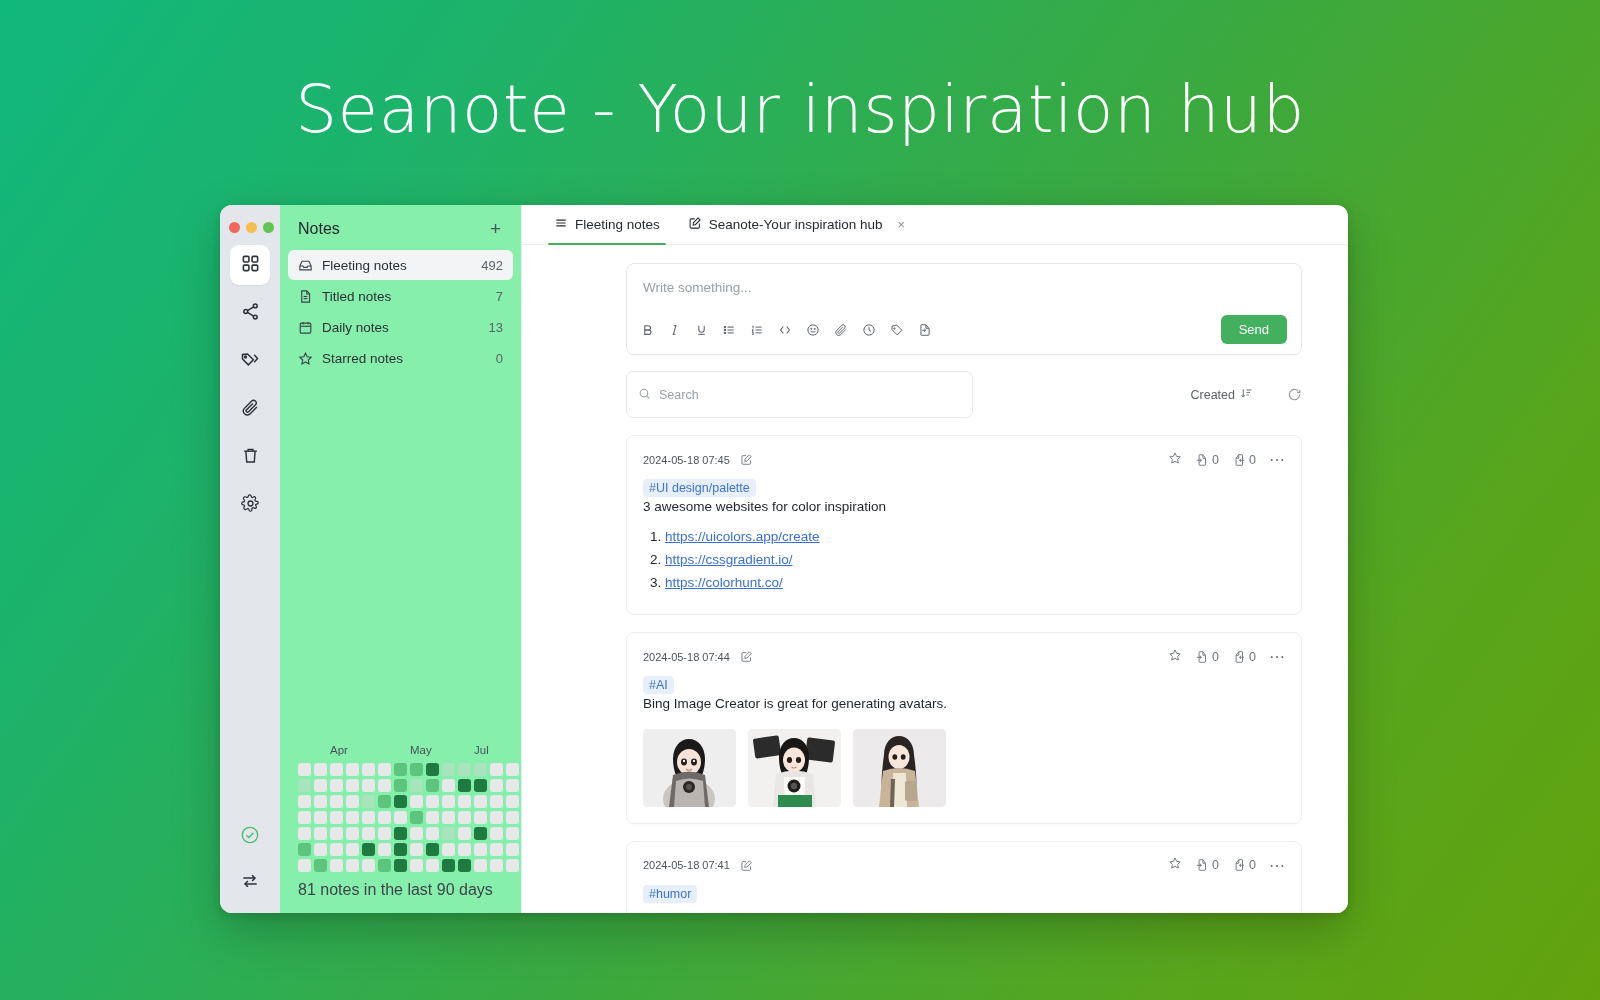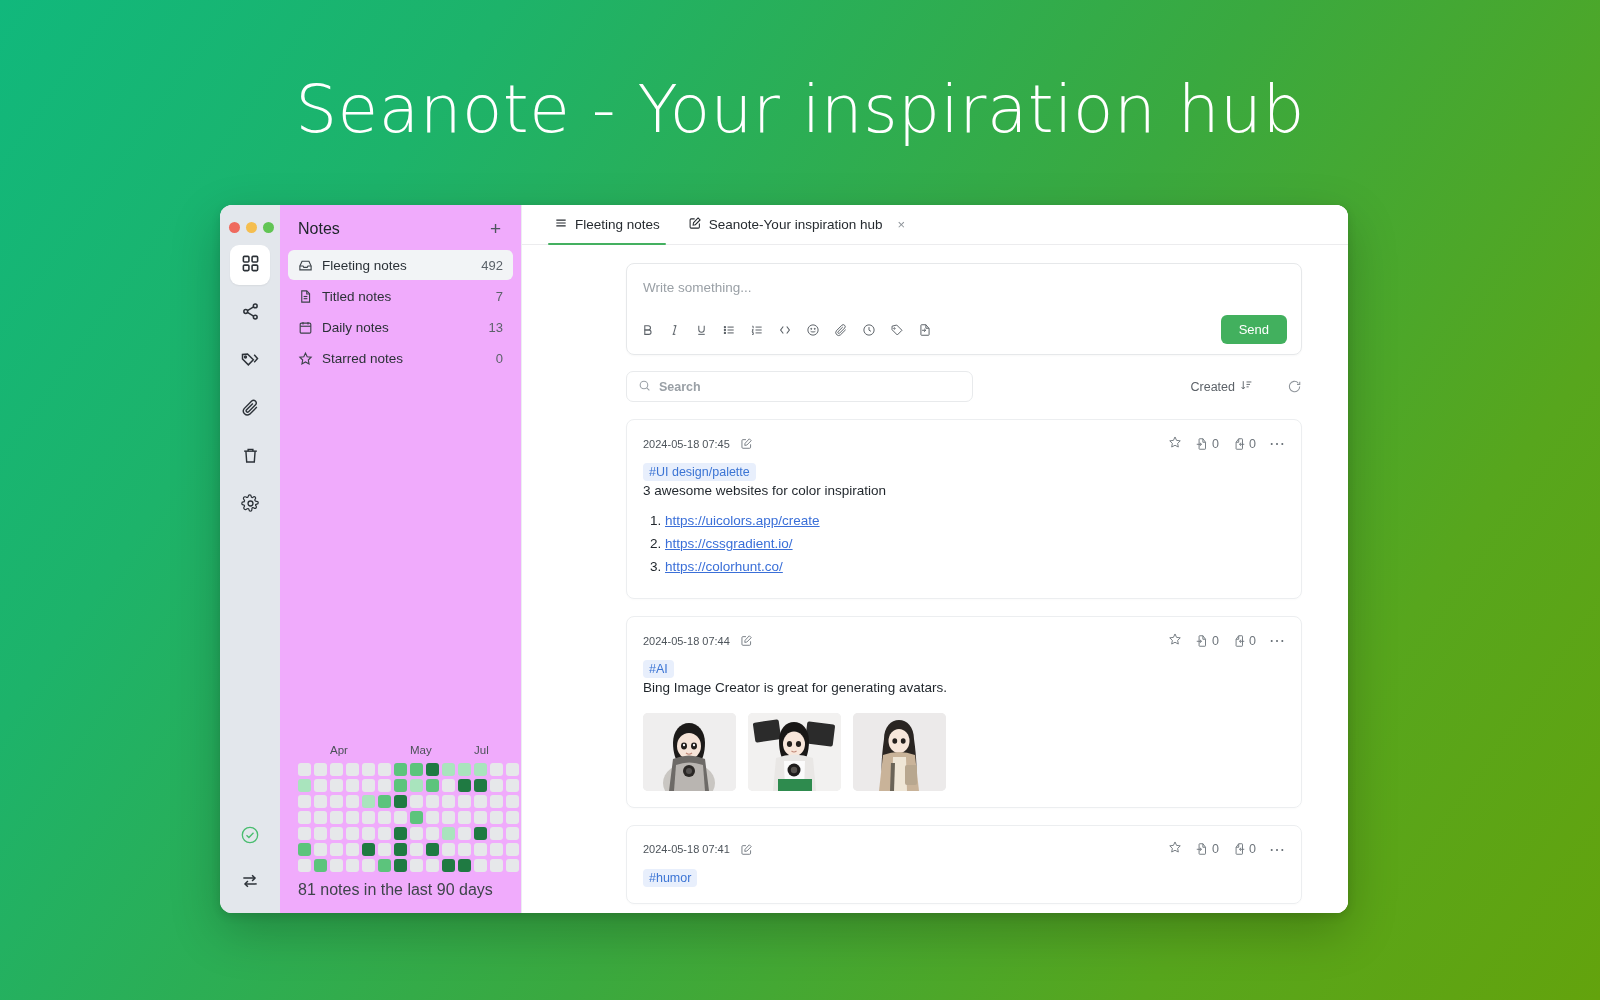--- a/index.html
+++ b/index.html
@@ -71,21 +71,21 @@
   .rail-bottom {
     position: absolute;
     bottom: 18px;
     display: flex; flex-direction: column; align-items: center; gap: 22px;
   }
 
   
   .notes-sidebar {
     width: 242px;
     flex: 0 0 242px;
-    background: #f0abfc;
+    background: #86efac;
     border-right: 1px solid #eceef1;
     display: flex;
     flex-direction: column;
     position: relative;
   }
   .sidebar-header {
     display: flex; align-items: center; justify-content: space-between;
     padding: 14px 16px 10px 18px;
   }
   .sidebar-title { font-size: 16px; color: #20262c; }
@@ -181,26 +181,25 @@
     padding: 7px 18px;
     border-radius: 6px;
   }
 
   
   .search-row { display: flex; align-items: center; margin-top: 16px; gap: 16px; }
   .search-box {
     flex: 1;
     border: 1px solid #e8eaec;
     border-radius: 7px;
-    height: 31px;
+    height: 47px;
     display: flex; align-items: center;
     padding: 0 11px;
     gap: 8px;
     max-width: 347px;
-    font-weight: bold;
   }
   .search-placeholder { font-size: 12.5px; color: #9aa0a6; }
   .sort-ctl { margin-left: auto; display: flex; align-items: center; gap: 5px; font-size: 12.5px; color: #5c6268; }
   .refresh-btn { color: #8d9399; margin-left: 18px; display: flex; }
 
   
   .note-card {
     margin-top: 17px;
     border: 1px solid #eceef0;
     border-radius: 8px;

